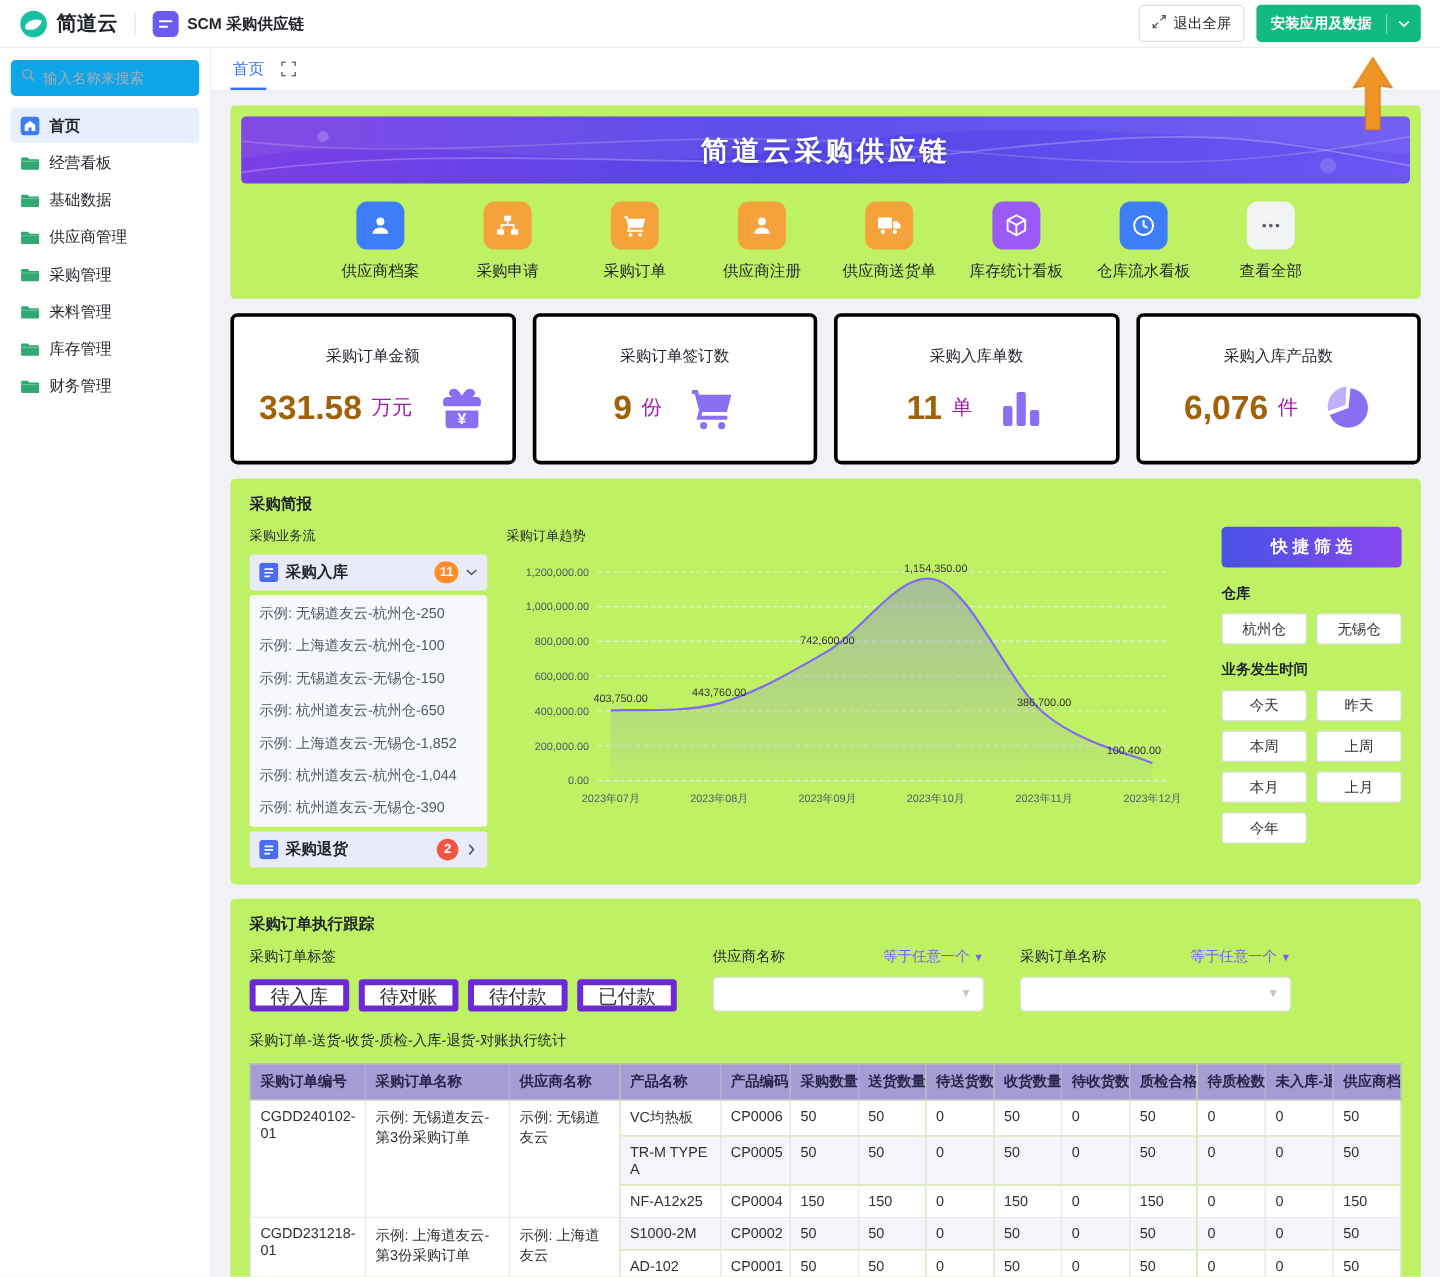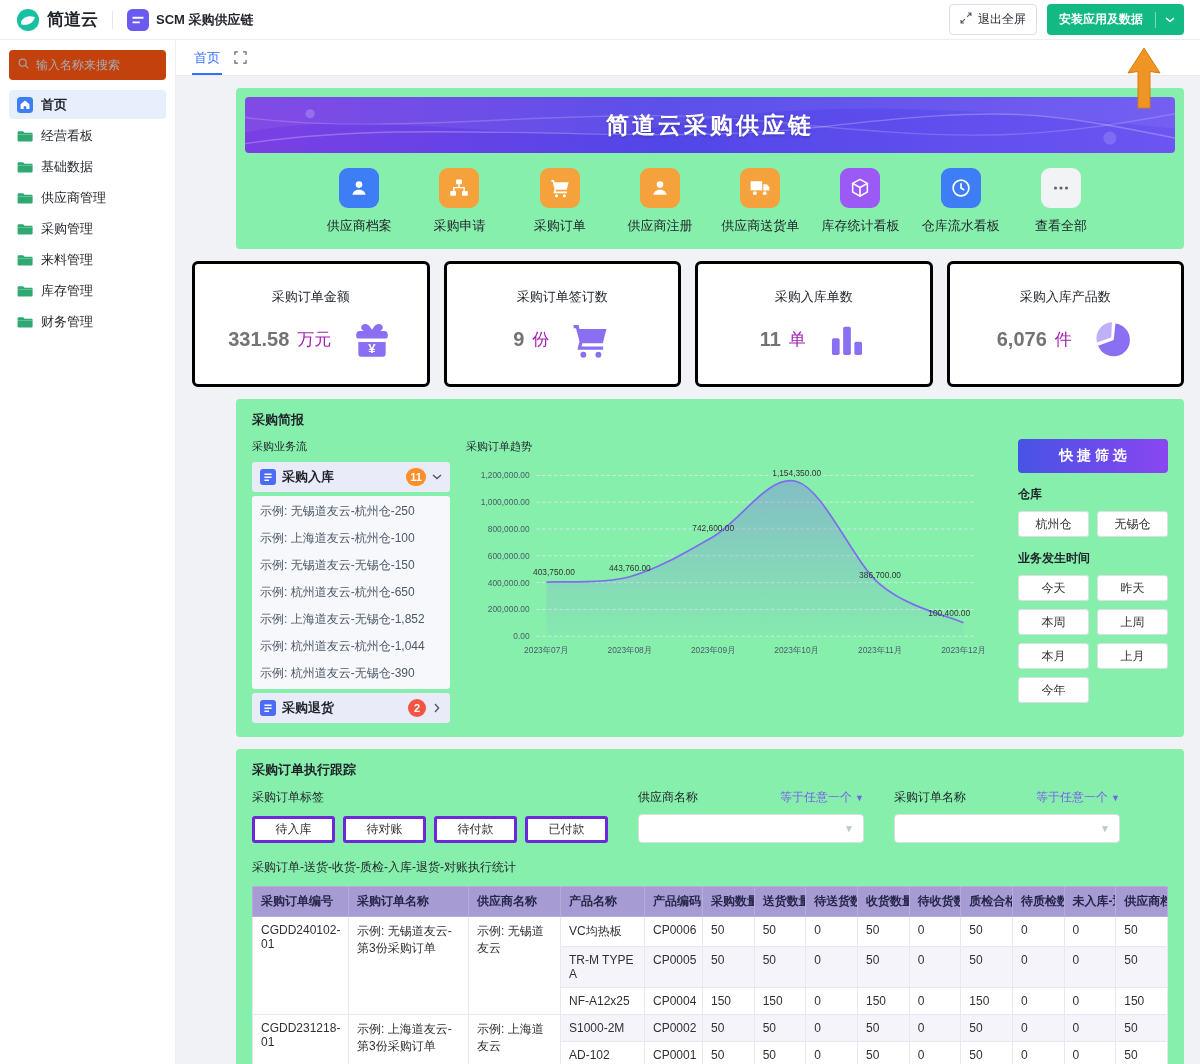--- a/index.html
+++ b/index.html
@@ -17,53 +17,53 @@
   .btn-plain{display:flex;align-items:center;gap:6px;border:1px solid #dcdfe6;background:#fff;border-radius:4px;padding:6px 10px;font-size:12px;color:#1f2329;cursor:pointer;}
   .btn-plain svg{width:12px;height:12px;}
   .btn-green{display:flex;align-items:center;background:#12b983;border-radius:4px;color:#fff;font-size:12px;cursor:pointer;}
   .bg-label{padding:7px 12px;font-weight:bold;}
   .bg-sep{width:1px;height:16px;background:rgba(255,255,255,.45);}
   .bg-caret{padding:7px 9px;display:flex;align-items:center;}
   .bg-caret svg{width:10px;height:6px;}
   
   .layout{display:flex;height:1024px;}
   .sidebar{width:176px;background:#fff;border-right:1px solid #eceef1;padding:10px 9px;flex:none;}
-  .search{display:flex;align-items:center;gap:6px;background:#c2410c;border-radius:4px;padding:0 8px;height:30px;margin-bottom:10px;}
+  .search{display:flex;align-items:center;gap:6px;background:#0ea5e9;border-radius:4px;padding:0 8px;height:30px;margin-bottom:10px;}
   .search svg{width:13px;height:13px;flex:none;}
   .search input{border:none;outline:none;background:transparent;font-size:12px;flex:1;min-width:0;color:#1f2329;}
   .search input::placeholder{color:#a8abb2;}
   .side-item{display:flex;align-items:center;gap:8px;height:29px;padding:0 8px;border-radius:4px;font-size:13px;cursor:pointer;margin-bottom:2px;}
   .side-item.active{background:#e7effc;font-weight:600;}
   .side-item .ic{display:flex;}
   .side-item .ic svg{width:16px;height:16px;}
   .main{flex:1;display:flex;flex-direction:column;min-width:0;}
   .tabbar{height:36px;background:#fff;border-bottom:1px solid #e8eaee;display:flex;align-items:center;padding:0 16px;gap:12px;flex:none;}
   .tab{height:100%;display:flex;align-items:center;font-size:13px;color:#3370ff;position:relative;cursor:pointer;padding:0 2px;}
   .tab.active::after{content:'';position:absolute;left:0;right:0;bottom:0;height:2px;background:#3370ff;}
   .expand-ic{display:flex;cursor:pointer;}
   .expand-ic svg{width:13px;height:13px;}
   .content{flex:1;overflow:hidden;padding:12px 16px;display:flex;flex-direction:column;gap:12px;}
-  .card{background:#86efac;border-radius:4px;margin-left:44px;}
+  .card{background:#bef264;border-radius:4px;}
   
   .hero-card{padding:9px 9px 6px;}
   .banner{height:56px;border-radius:4px;position:relative;overflow:hidden;display:flex;align-items:center;justify-content:center;
     background:linear-gradient(95deg,#7b3fe4 0%,#5246e8 45%,#6c55f2 100%);}
   .banner h1{color:#fff;font-size:23px;font-weight:bold;letter-spacing:3px;z-index:2;text-shadow:0 1px 3px rgba(0,0,0,.25);}
   .banner-deco{position:absolute;inset:0;width:100%;height:100%;}
   .shortcuts{display:flex;justify-content:space-between;padding:15px 64px 8px;}
   .sc-item{display:flex;flex-direction:column;align-items:center;gap:9px;width:104px;cursor:pointer;}
   .sc-ic{width:40px;height:40px;border-radius:9px;color:#fff;display:flex;align-items:center;justify-content:center;}
   .sc-ic svg{width:22px;height:22px;}
   .sc-lbl{font-size:13px;color:#1f2329;white-space:nowrap;}
   
   .stat-row{display:flex;gap:14px;}
   .stat-card{flex:1;background:#fff;border:3px solid #000000;border-radius:6px;height:126px;display:flex;flex-direction:column;align-items:center;justify-content:center;gap:13px;}
   .stat-title{font-size:13px;color:#1f2329;}
   .stat-val-row{display:flex;align-items:center;gap:8px;}
-  .stat-value{font-size:20px;font-weight:bold;color:#737373;}
+  .stat-value{font-size:28px;font-weight:bold;color:#a16207;}
   .stat-unit{font-size:17px;color:#a21caf;margin-right:12px;}
   .stat-ic{color:#8b6ff2;display:flex;}
   .stat-ic svg{width:42px;height:42px;}
   
   .brief-card{padding:12px 16px 14px;}
   .sec-title{font-size:13px;font-weight:bold;margin-bottom:10px;}
   .brief-body{display:flex;gap:16px;}
   .panel-title{font-size:11px;color:#1f2329;margin-bottom:8px;}
   .flow{width:198px;flex:none;}
   .flow-group{display:flex;align-items:center;gap:6px;background:#e9ebf8;padding:6px 8px;border-radius:3px;font-size:13px;font-weight:600;cursor:pointer;}
@@ -82,21 +82,21 @@
   .qf{width:150px;flex:none;}
   .qf-head{height:34px;background:linear-gradient(90deg,#4753e6,#8a46f0);color:#fff;font-weight:bold;font-size:14px;border-radius:4px;display:flex;align-items:center;justify-content:center;cursor:pointer;}
   .qf-label{font-size:12px;font-weight:bold;margin:13px 0 8px;}
   .qf-grid{display:grid;grid-template-columns:1fr 1fr;gap:8px;}
   .qf-btn{height:26px;font-size:12px;border:1px solid #dcdfe6;background:#fff;border-radius:3px;color:#303133;cursor:pointer;font-family:inherit;}
   
   .track-card{padding:12px 16px;flex:1;}
   .filters{display:flex;margin-top:4px;}
   .f-label{font-size:12px;margin-bottom:10px;}
   .tag-row{display:flex;gap:8px;}
-  .tag-btn{width:96px;height:27px;font-size:12px;border:3px solid #6d28d9;background:#fff;border-radius:3px;color:#303133;cursor:pointer;font-family:inherit;}
+  .tag-btn{width:96px;height:27px;font-size:16px;border:5px solid #6d28d9;background:#fff;border-radius:3px;color:#303133;cursor:pointer;font-family:inherit;}
   .f-block{width:226px;margin-left:30px;}
   .f-block.first{width:356px;margin-left:0;}
   .f-head{display:flex;justify-content:space-between;align-items:center;font-size:12px;margin-bottom:8px;}
   .op{color:#7b5cf0;display:flex;align-items:center;gap:3px;cursor:pointer;}
   .op .caret{font-style:normal;font-size:9px;}
   .select{height:29px;border:1px solid #dcdfe6;border-radius:4px;background:#fff;display:flex;align-items:center;justify-content:flex-end;padding:0 9px;cursor:pointer;color:#a8abb2;}
   .select .caret{font-style:normal;font-size:10px;color:#c0c4cc;}
   .tbl-caption{font-size:12px;margin:16px 0 10px;}
   table.exec{width:100%;border-collapse:collapse;font-size:12px;table-layout:fixed;}
   table.exec th{background:#a69bd3;color:#26264a;font-weight:600;text-align:left;padding:6px 8px;border:1px solid #b7addc;white-space:nowrap;overflow:hidden;}

